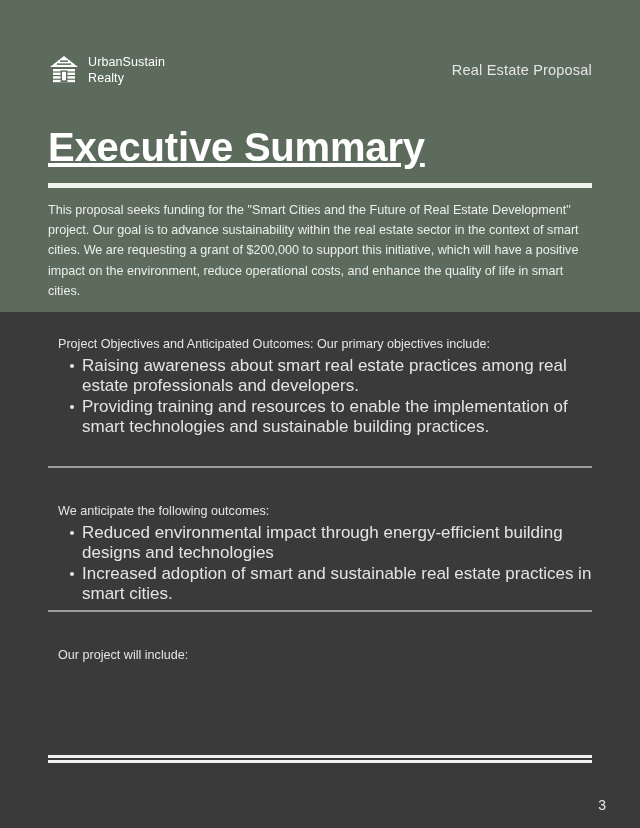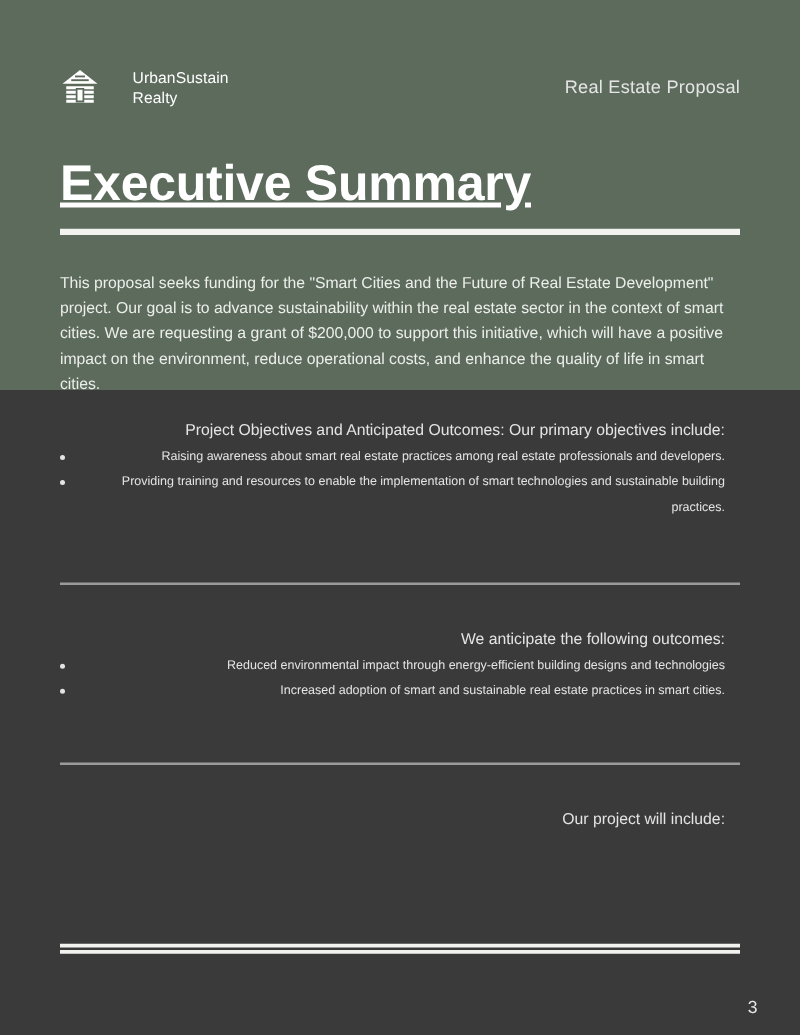--- a/index.html
+++ b/index.html
@@ -47,21 +47,21 @@
     top: 48px;
     width: 544px;
     height: 44px;
     display: flex;
     align-items: center;
     justify-content: space-between;
   }
   .brand {
     display: flex;
     align-items: center;
-    gap: 26px;
+    gap: 8px;
   }
   .brand-icon {
     width: 32px;
     height: 32px;
     display: block;
     flex: none;
   }
   .brand-name {
     color: #ffffff;
     font-size: 12.5px;
@@ -92,49 +92,48 @@
     left: 48px;
     top: 183px;
     width: 544px;
     height: 5px;
     background: #f2f2ef;
   }
   
   .intro {
     position: absolute;
     left: 48px;
-    top: 216px;
+    top: 200px;
     width: 544px;
     margin: 0;
     color: #eceeea;
     font-size: 12.6px;
     line-height: 20.2px;
   }
   
   .block {
     position: absolute;
-    left: 36px;
-    width: 544px;
-    text-align: right;
+    left: 58px;
+    width: 544px;
   }
   .block-lead {
     margin: 0 0 2px 0;
     color: #e4e4e4;
     font-size: 12.6px;
     line-height: 20.2px;
   }
   ul.bullets {
     margin: 0;
     padding: 0 0 0 24px;
     list-style: none;
   }
   ul.bullets li {
     position: relative;
     color: #e4e4e4;
-    font-size: 10px;
+    font-size: 17px;
     line-height: 20.2px;
     padding-left: 0;
   }
   ul.bullets li::before {
     content: "";
     position: absolute;
     left: -12px;
     top: 8px;
     width: 4px;
     height: 4px;

